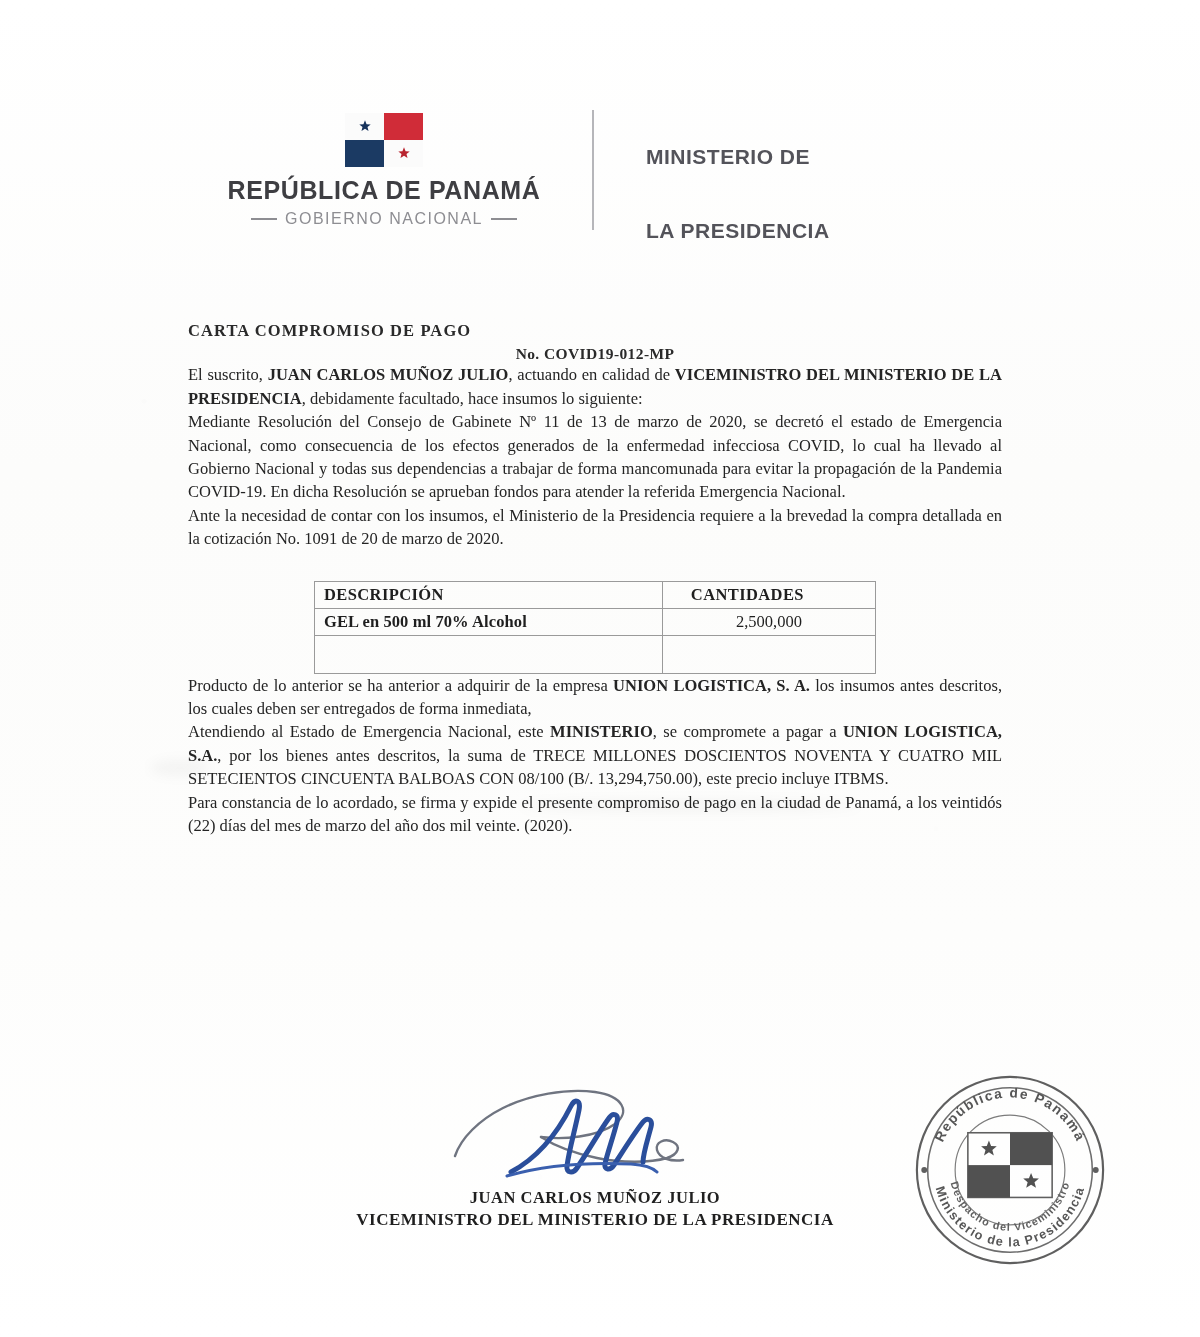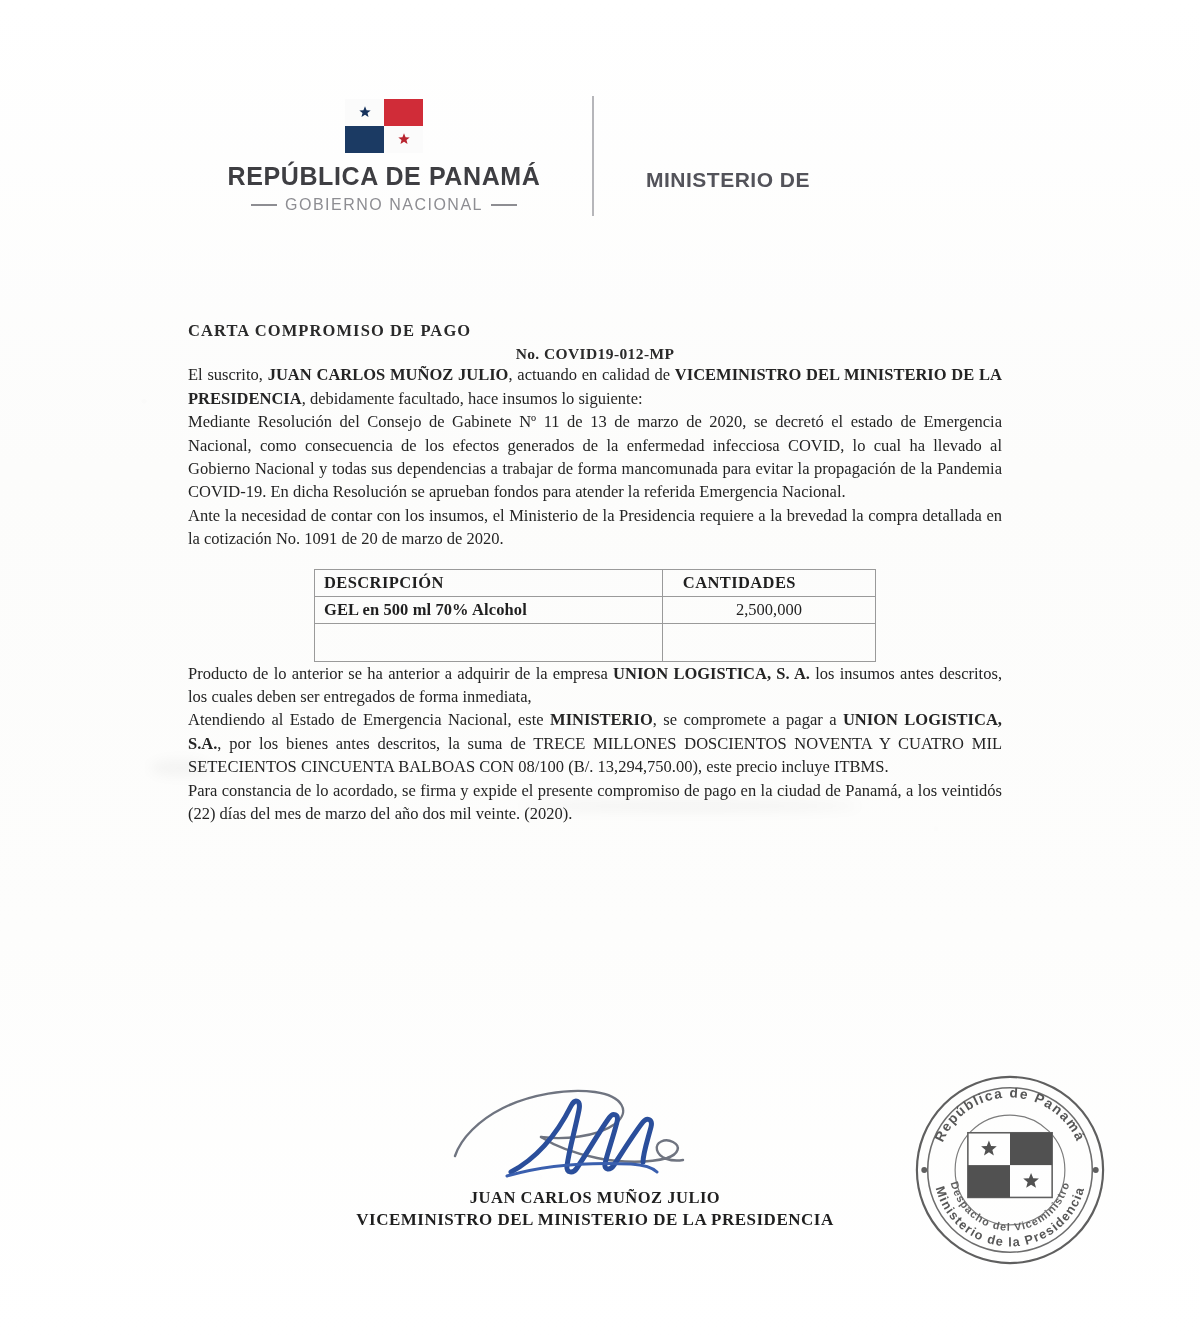--- a/index.html
+++ b/index.html
@@ -172,42 +172,42 @@
   p.para b { font-weight: bold; }
   .p1 { margin-top: 49px; }
   .p2 { margin-top: 30px; }
   .p3 { margin-top: 31px; }
   .p4 { margin-top: 26px; }
   .p5 { margin-top: 30px; }
   .p6 { margin-top: 30px; }
 
   
   .tbl-wrap {
-    margin-top: 18px;
+    margin-top: 30px;
     display: flex;
     justify-content: center;
   }
   table.items {
     border-collapse: collapse;
     width: 562px;
     filter: blur(.35px);
   }
   table.items th,
   table.items td {
     border: 1px solid #9a9a9a;
     padding: 3px 9px;
     font-size: 16.5px;
     color: #1f1f1f;
   }
   table.items th {
     text-align: left;
     font-weight: bold;
     letter-spacing: .4px;
   }
-  table.items th.qty { padding-left: 20px; }
+  table.items th.qty { padding-left: 28px; }
   table.items td.desc { text-align: left; font-weight: bold; letter-spacing: .1px; }
   table.items td.qty { text-align: center; }
   table.items tr.spacer td { height: 31px; border-top: none; }
   table.items col.c1 { width: 62%; }
   table.items col.c2 { width: 38%; }
 
   
   .sig-area {
     position: absolute;
     left: 188px;
@@ -297,20 +297,21 @@
         <span class="gob-dash"></span>
         <span class="gob-text">GOBIERNO NACIONAL</span>
         <span class="gob-dash"></span>
       </div>
     </div>
 
     <div class="lh-divider"></div>
 
     <div class="lh-right">
       <div class="min-line">MINISTERIO DE</div>
+      <div class="min-line">LA PRESIDENCIA</div>
     </div>
   </div>
 
   <div class="doc-body">
 
     <div class="doc-title">CARTA COMPROMISO DE PAGO</div>
     <div class="doc-subtitle">No. COVID19-012-MP</div>
 
     <p class="para p1"><span>El suscrito, </span><b>JUAN CARLOS MUÑOZ JULIO</b><span>, actuando en calidad de </span><b>VICEMINISTRO DEL MINISTERIO DE LA PRESIDENCIA</b><span>, debidamente facultado, hace insumos lo siguiente:</span></p>
 

